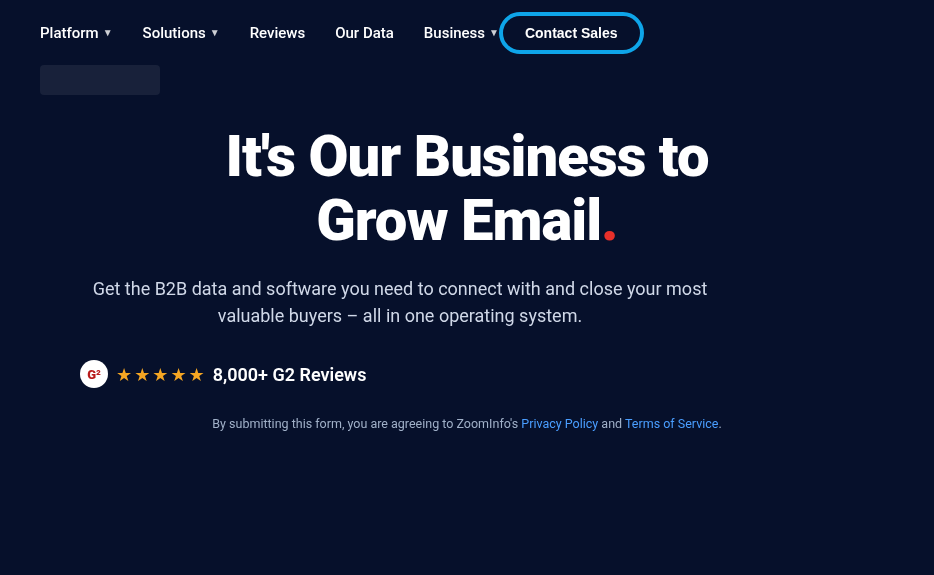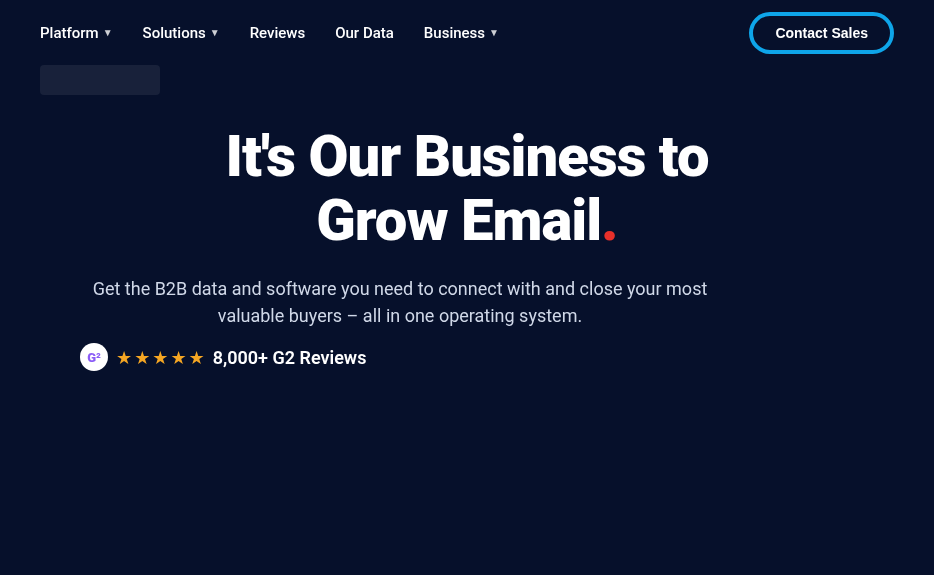--- a/index.html
+++ b/index.html
@@ -9,21 +9,20 @@
       font-family: -apple-system, BlinkMacSystemFont, 'Segoe UI', Roboto, sans-serif;
       background-color: #06102b;
       color: #ffffff;
       overflow: hidden;
     }
 
     
     nav {
       display: flex;
       align-items: center;
-      justify-content: space-between;
       padding: 0 40px;
       height: 65px;
       background-color: #06102b;
       position: relative;
       z-index: 10;
     }
     .nav-left {
       display: flex;
       align-items: center;
       gap: 30px;
@@ -83,39 +82,39 @@
     }
     .hero-title .dot {
       color: #e8302a;
     }
     .hero-subtitle {
       font-size: 18px;
       font-weight: 400;
       line-height: 1.55;
       color: #d0d8e8;
       max-width: 640px;
-      margin-bottom: 13px;
+      margin-bottom: 30px;
     }
 
     
     .g2-row {
       display: flex;
       align-items: center;
       gap: 8px;
       margin-bottom: 28px;
     }
     .g2-logo {
       width: 28px;
       height: 28px;
       background: #ffffff;
       border-radius: 50%;
       display: flex;
       align-items: center;
       justify-content: center;
-      color: #8b5cf6;
+      color: #b91c1c;
       font-weight: 900;
       font-size: 13px;
       flex-shrink: 0;
     }
     .stars {
       display: flex;
       gap: 2px;
     }
     .star {
       font-size: 18px;
@@ -229,13 +228,16 @@
       <span class="star">★</span>
       <span class="star">★</span>
       <span class="star">★</span>
       <span class="star">★</span>
       <span class="star half">★</span>
     </div>
     <span class="reviews-text">8,000+ G2 Reviews</span>
   </div>
 
 
+  <p class="disclaimer">
+    <span>By submitting this form, you are agreeing to ZoomInfo's </span><a href="#">Privacy Policy</a><span> and </span><a href="#">Terms of Service</a><span>.</span>
+  </p>
 </section>
 
 </body></html>

